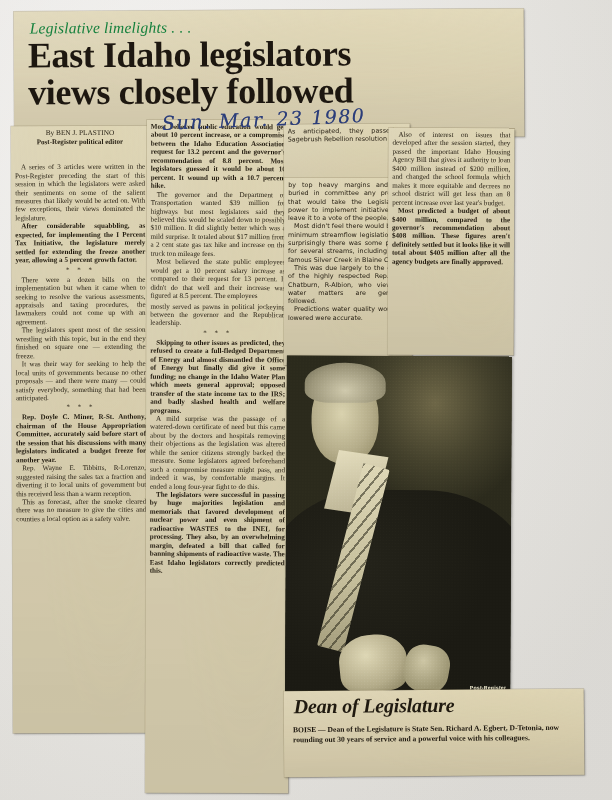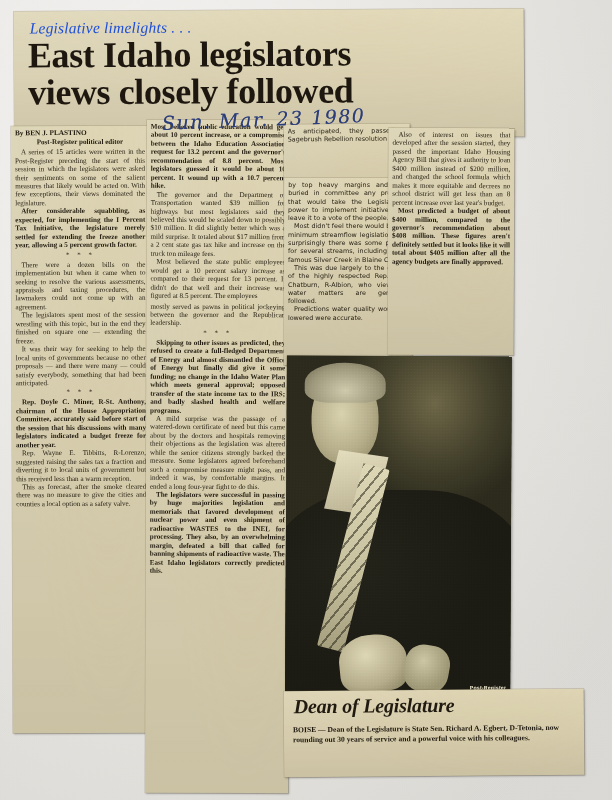--- a/index.html
+++ b/index.html
@@ -43,21 +43,21 @@
   
   #masthead{
     left:14px;top:10px;width:510px;height:128px;
     background:#e2dabe;
     transform:rotate(-0.35deg);
   }
   #kicker{
     position:absolute;left:16px;top:8px;
     font-family:"Liberation Serif", serif;
     font-size:15.5px;font-style:italic;letter-spacing:.2px;
-    color:#1d4ed8;
+    color:#15803d;
   }
   #headline{
     position:absolute;left:14px;top:26px;width:495px;
     font-family:"Liberation Serif", serif;
     font-size:36px;line-height:37px;font-weight:700;
     letter-spacing:-.4px;color:#1d1710;
   }
   #headline .l2{display:block;}
 
   
@@ -200,23 +200,23 @@
   <div id="kicker">Legislative limelights . . .</div>
   <div id="headline">
     <span class="l1">East Idaho legislators</span>
     <span class="l2">views closely followed</span>
   </div>
 </div>
 
 <div id="handdate">Sun. Mar. 23  1980</div>
 
 <div class="clip col" id="col1">
-  <p class="noind" style="font-weight:700;font-size:7.3px;line-height:8.6px;">By BEN J. PLASTINO</p>
-  <p class="noind" style="text-align:center;font-weight:700;font-size:7.1px;line-height:8.6px;margin-bottom:2px;">Post-Register political editor</p>
-  <p>A series of 15 articles were written in the Post-Register preceding the start of this session in which the legislators were asked their sentiments on some of the salient measures that likely would be acted on. With few exceptions, their views dominated the legislature.</p>
+  <p class="noind" style="text-align:center;font-weight:400;font-size:7.3px;line-height:8.6px;">By BEN J. PLASTINO</p>
+  <p class="noind" style="text-align:center;font-weight:700;font-size:7.1px;line-height:8.6px;margin-bottom:17px;">Post-Register political editor</p>
+  <p>A series of 3 articles were written in the Post-Register preceding the start of this session in which the legislators were asked their sentiments on some of the salient measures that likely would be acted on. With few exceptions, their views dominated the legislature.</p>
   <p class="bold-blk">After considerable squabbling, as expected, for implementing the I Percent Tax Initiative, the legislature merely settled for extending the freeze another year, allowing a 5 percent growth factor.</p>
   <span class="dots">* * *</span>
   <p>There were a dozen bills on the implementation but when it came when to seeking to resolve the various assessments, appraisals and taxing procedures, the lawmakers could not come up with an agreement.</p>
   <p>The legislators spent most of the session wrestling with this topic, but in the end they finished on square one — extending the freeze.</p>
   <p>It was their way for seeking to help the local units of governments because no other proposals — and there were many — could satisfy everybody, something that had been anticipated.</p>
   <span class="dots">* * *</span>
   <p class="bold-blk">Rep. Doyle C. Miner, R-St. Anthony, chairman of the House Appropriation Committee, accurately said before start of the session that his discussions with many legislators indicated a budget freeze for another year.</p>
   <p>Rep. Wayne E. Tibbitts, R-Lorenzo, suggested raising the sales tax a fraction and diverting it to local units of government but this received less than a warm reception.</p>
   <p>This as forecast, after the smoke cleared there was no measure to give the cities and counties a local option as a safety valve.</p>
 </div>

